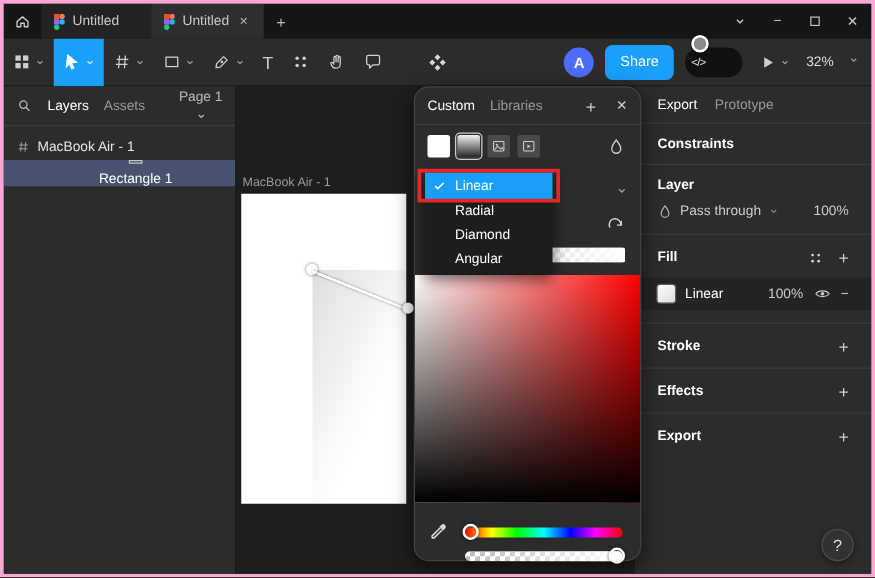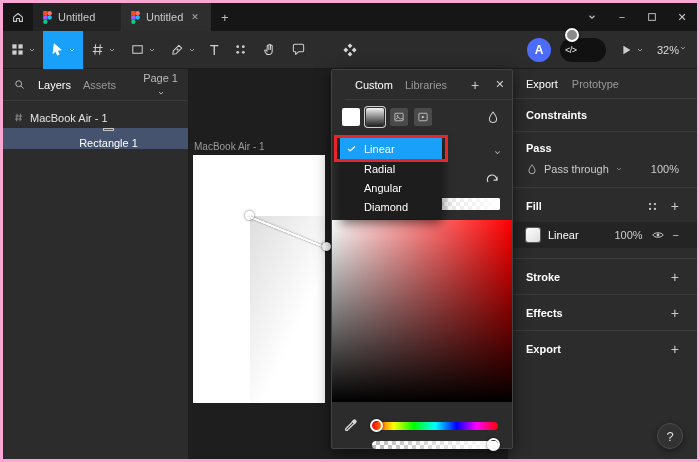--- a/index.html
+++ b/index.html
@@ -36,27 +36,27 @@
   .tool.selected svg *{stroke:#fff;}
   .tool.selected svg .f{fill:#fff;}
   .chev{opacity:.8;}
   .tb-center{position:absolute;left:50%;top:0;height:38px;transform:translateX(-50%);display:flex;align-items:center;}
   .tb-right{margin-left:auto;display:flex;align-items:center;gap:9px;padding-right:10px;}
   .avatar{width:24px;height:24px;border-radius:50%;background:#4d6cfa;color:#fff;display:flex;align-items:center;justify-content:center;font-size:12px;font-weight:700;}
   .share-btn{height:28px;padding:0 12px;background:var(--accent);color:#fff;border:none;border-radius:6px;font-size:11.5px;font-family:inherit;}
   .devmode{width:46px;height:24px;border-radius:12px;background:#111;display:flex;align-items:center;padding:0 5px;gap:5px;}
   .devmode .code{color:#eee;font-size:9px;letter-spacing:-.5px;}
   .devmode .knob{width:14px;height:14px;border-radius:50%;background:#8a8a8a;margin-left:auto;}
-  .zoom{display:flex;gap:0;color:#ddd;}
+  .zoom{display:flex;gap:12px;color:#ddd;}
 
   
   .content{position:relative;height:396px;}
   .left{position:absolute;left:0;top:0;bottom:0;width:186px;background:var(--panel);border-right:1px solid #1c1c1c;}
   .canvas{position:absolute;left:186px;top:0;bottom:0;width:324px;background:var(--panel-dark);overflow:hidden;}
-  .picker{position:absolute;left:328px;top:0;bottom:16px;width:182px;background:var(--panel);border:1px solid #434343;border-radius:2px;box-shadow:0 4px 16px rgba(0,0,0,.55);z-index:5;padding-left:13px;}
+  .picker{position:absolute;left:328px;top:0;bottom:16px;width:182px;background:var(--panel);border:1px solid #434343;border-radius:12px;box-shadow:0 4px 16px rgba(0,0,0,.55);z-index:5;}
   .right{position:absolute;right:0;top:0;bottom:0;width:190px;background:var(--panel);border-left:1px solid #1c1c1c;}
 
   
   .lp-header{height:32px;display:flex;align-items:center;gap:12px;padding:0 10px;border-bottom:1px solid var(--divider);}
   .lp-tab{color:#fff;}
   .lp-tab.dim{color:var(--text-dim);}
   .lp-page{margin-left:auto;display:flex;align-items:center;gap:5px;color:#bbb;flex-direction:column;}
   .lp-tree{padding-top:6px;}
   .layer-row{height:21px;display:flex;align-items:center;gap:6px;padding-left:10px;color:#e4e4e4;}
   .layer-row.indent{padding-left:26px;flex-direction:column;}
@@ -251,20 +251,21 @@
     </div>
 
     <div class="tb-center">
       <svg width="16" height="16" viewBox="0 0 16 16">
           <path d="M8 1.4 10.4 3.8 8 6.2 5.6 3.8zM12.2 5.6 14.6 8 12.2 10.4 9.8 8zM8 9.8 10.4 12.2 8 14.6 5.6 12.2zM3.8 5.6 6.2 8 3.8 10.4 1.4 8z" fill="#d6d6d6"></path>
         </svg>
     </div>
 
     <div class="tb-right">
       <div class="avatar">A</div>
+      <button class="share-btn">Share</button>
       <div class="devmode">
         <span class="code">&lt;/&gt;</span>
         <span class="knob"></span>
       </div>
       <div class="tool" style="height:28px;padding:0 4px;">
         <svg width="14" height="14" viewBox="0 0 16 16">
             <path d="M5 3.2v9.6L13 8z" fill="#cfcfcf"></path>
           </svg>
         <svg class="chev" width="8" height="8" viewBox="0 0 12 12">
             <path d="M3 4.5 6 7.5 9 4.5" fill="none" stroke="#bbb" stroke-width="1.4"></path>
@@ -358,22 +359,22 @@
 
       <div class="pk-menu">
         <div class="pk-item checked">
           <svg class="check" width="11" height="11" viewBox="0 0 16 16">
               <path d="M3 8.5l3 3L13 5" fill="none" stroke="#fff" stroke-width="1.8"></path>
             </svg>
           <span>Linear</span>
           <span class="pk-annotation"></span>
         </div>
         <div class="pk-item"><span>Radial</span></div>
+        <div class="pk-item"><span>Diamond</span></div>
         <div class="pk-item"><span>Angular</span></div>
-        <div class="pk-item"><span>Diamond</span></div>
       </div>
 
       <svg class="pk-rotate" width="15" height="15" viewBox="0 0 16 16">
           <path d="M12.5 6.5A5 5 0 103.2 8.6" fill="none" stroke="#d8d8d8" stroke-width="1.2"></path>
           <path d="M12.8 2.8v3.7H9.1" fill="none" stroke="#d8d8d8" stroke-width="1.2"></path>
         </svg>
 
       <div class="pk-strip checker">
           <span class="grad"></span>
         </div>
@@ -398,21 +399,21 @@
       <div class="rp-tabs">
         <span class="rp-tab">Export</span>
         <span class="rp-tab dim">Prototype</span>
       </div>
 
       <div class="rp-constraints">
         <div class="section-title">Constraints</div>
       </div>
 
       <div class="rp-sec rp-layer">
-        <div class="section-title">Pass</div>
+        <div class="section-title">Layer</div>
         <div class="row">
           <svg width="12" height="12" viewBox="0 0 16 16">
               <path d="M8 2.3C8 2.3 3.9 7.5 3.9 10.3a4.1 4.1 0 008.2 0C12.1 7.5 8 2.3 8 2.3z" fill="none" stroke="#bbb" stroke-width="1.2"></path>
             </svg>
           <span>Pass through</span>
           <svg class="chev" width="8" height="8" viewBox="0 0 12 12">
               <path d="M3 4.5 6 7.5 9 4.5" fill="none" stroke="#999" stroke-width="1.4"></path>
             </svg>
           <span class="pct">100%</span>
         </div>

